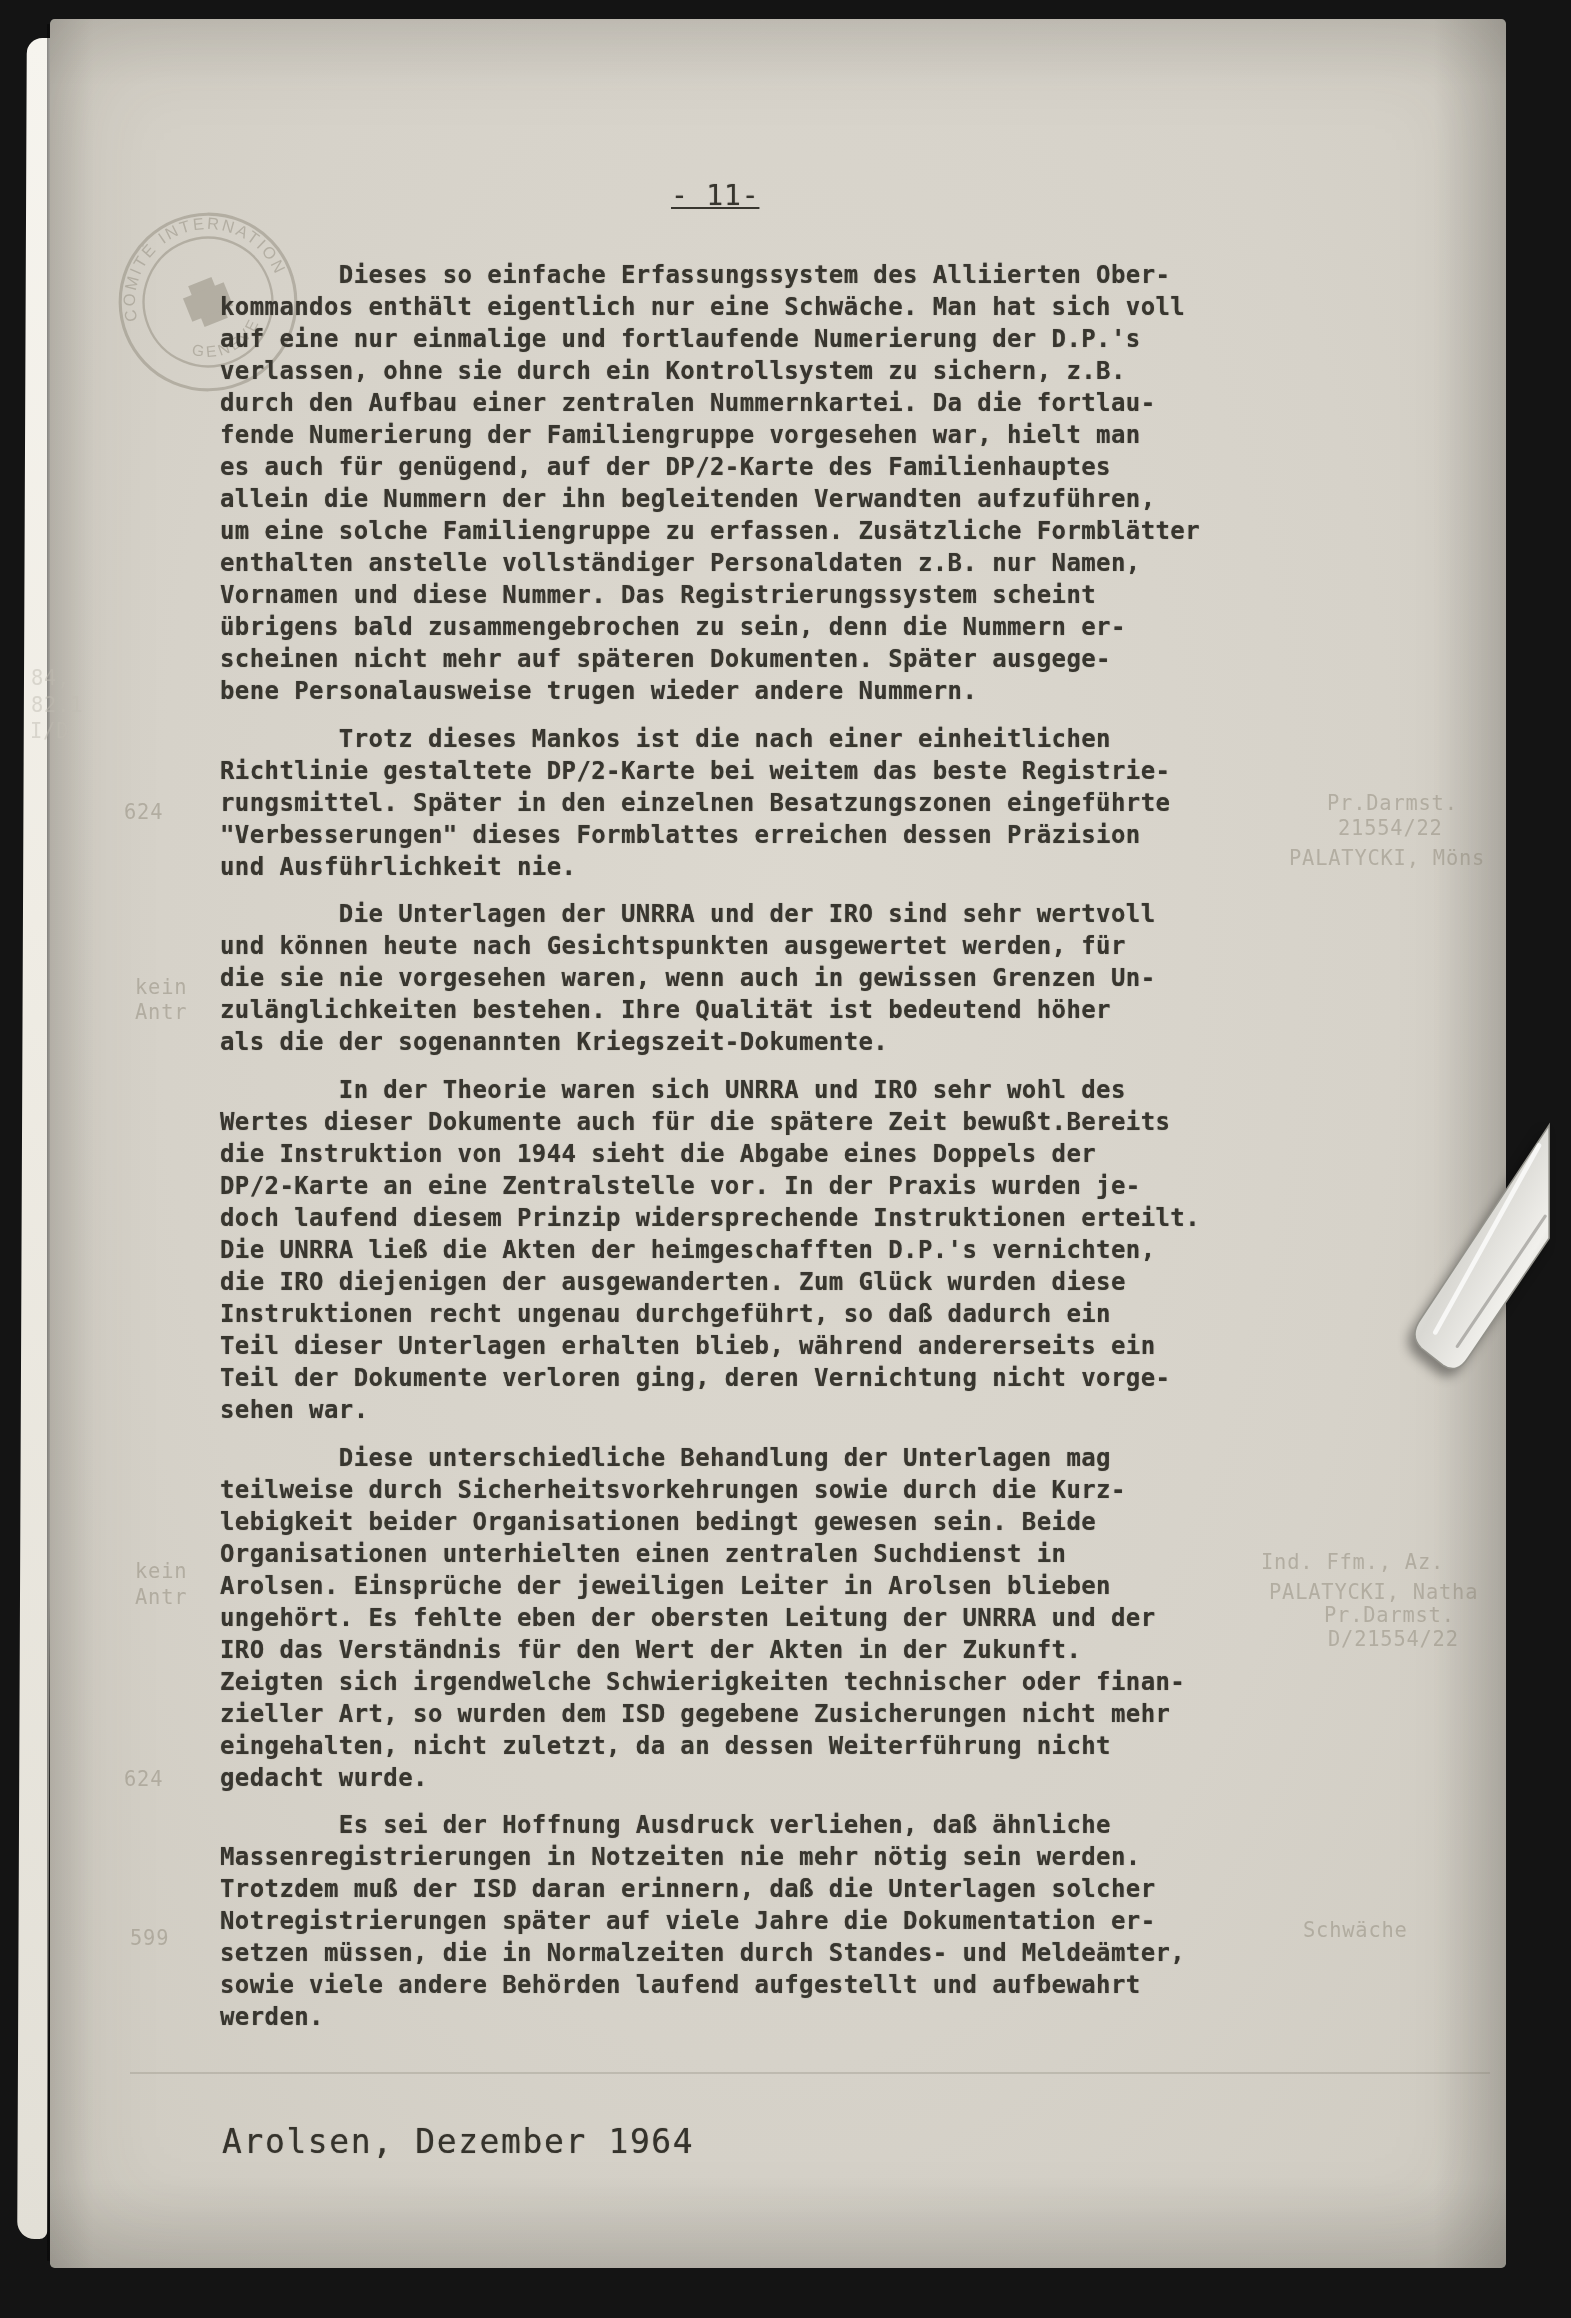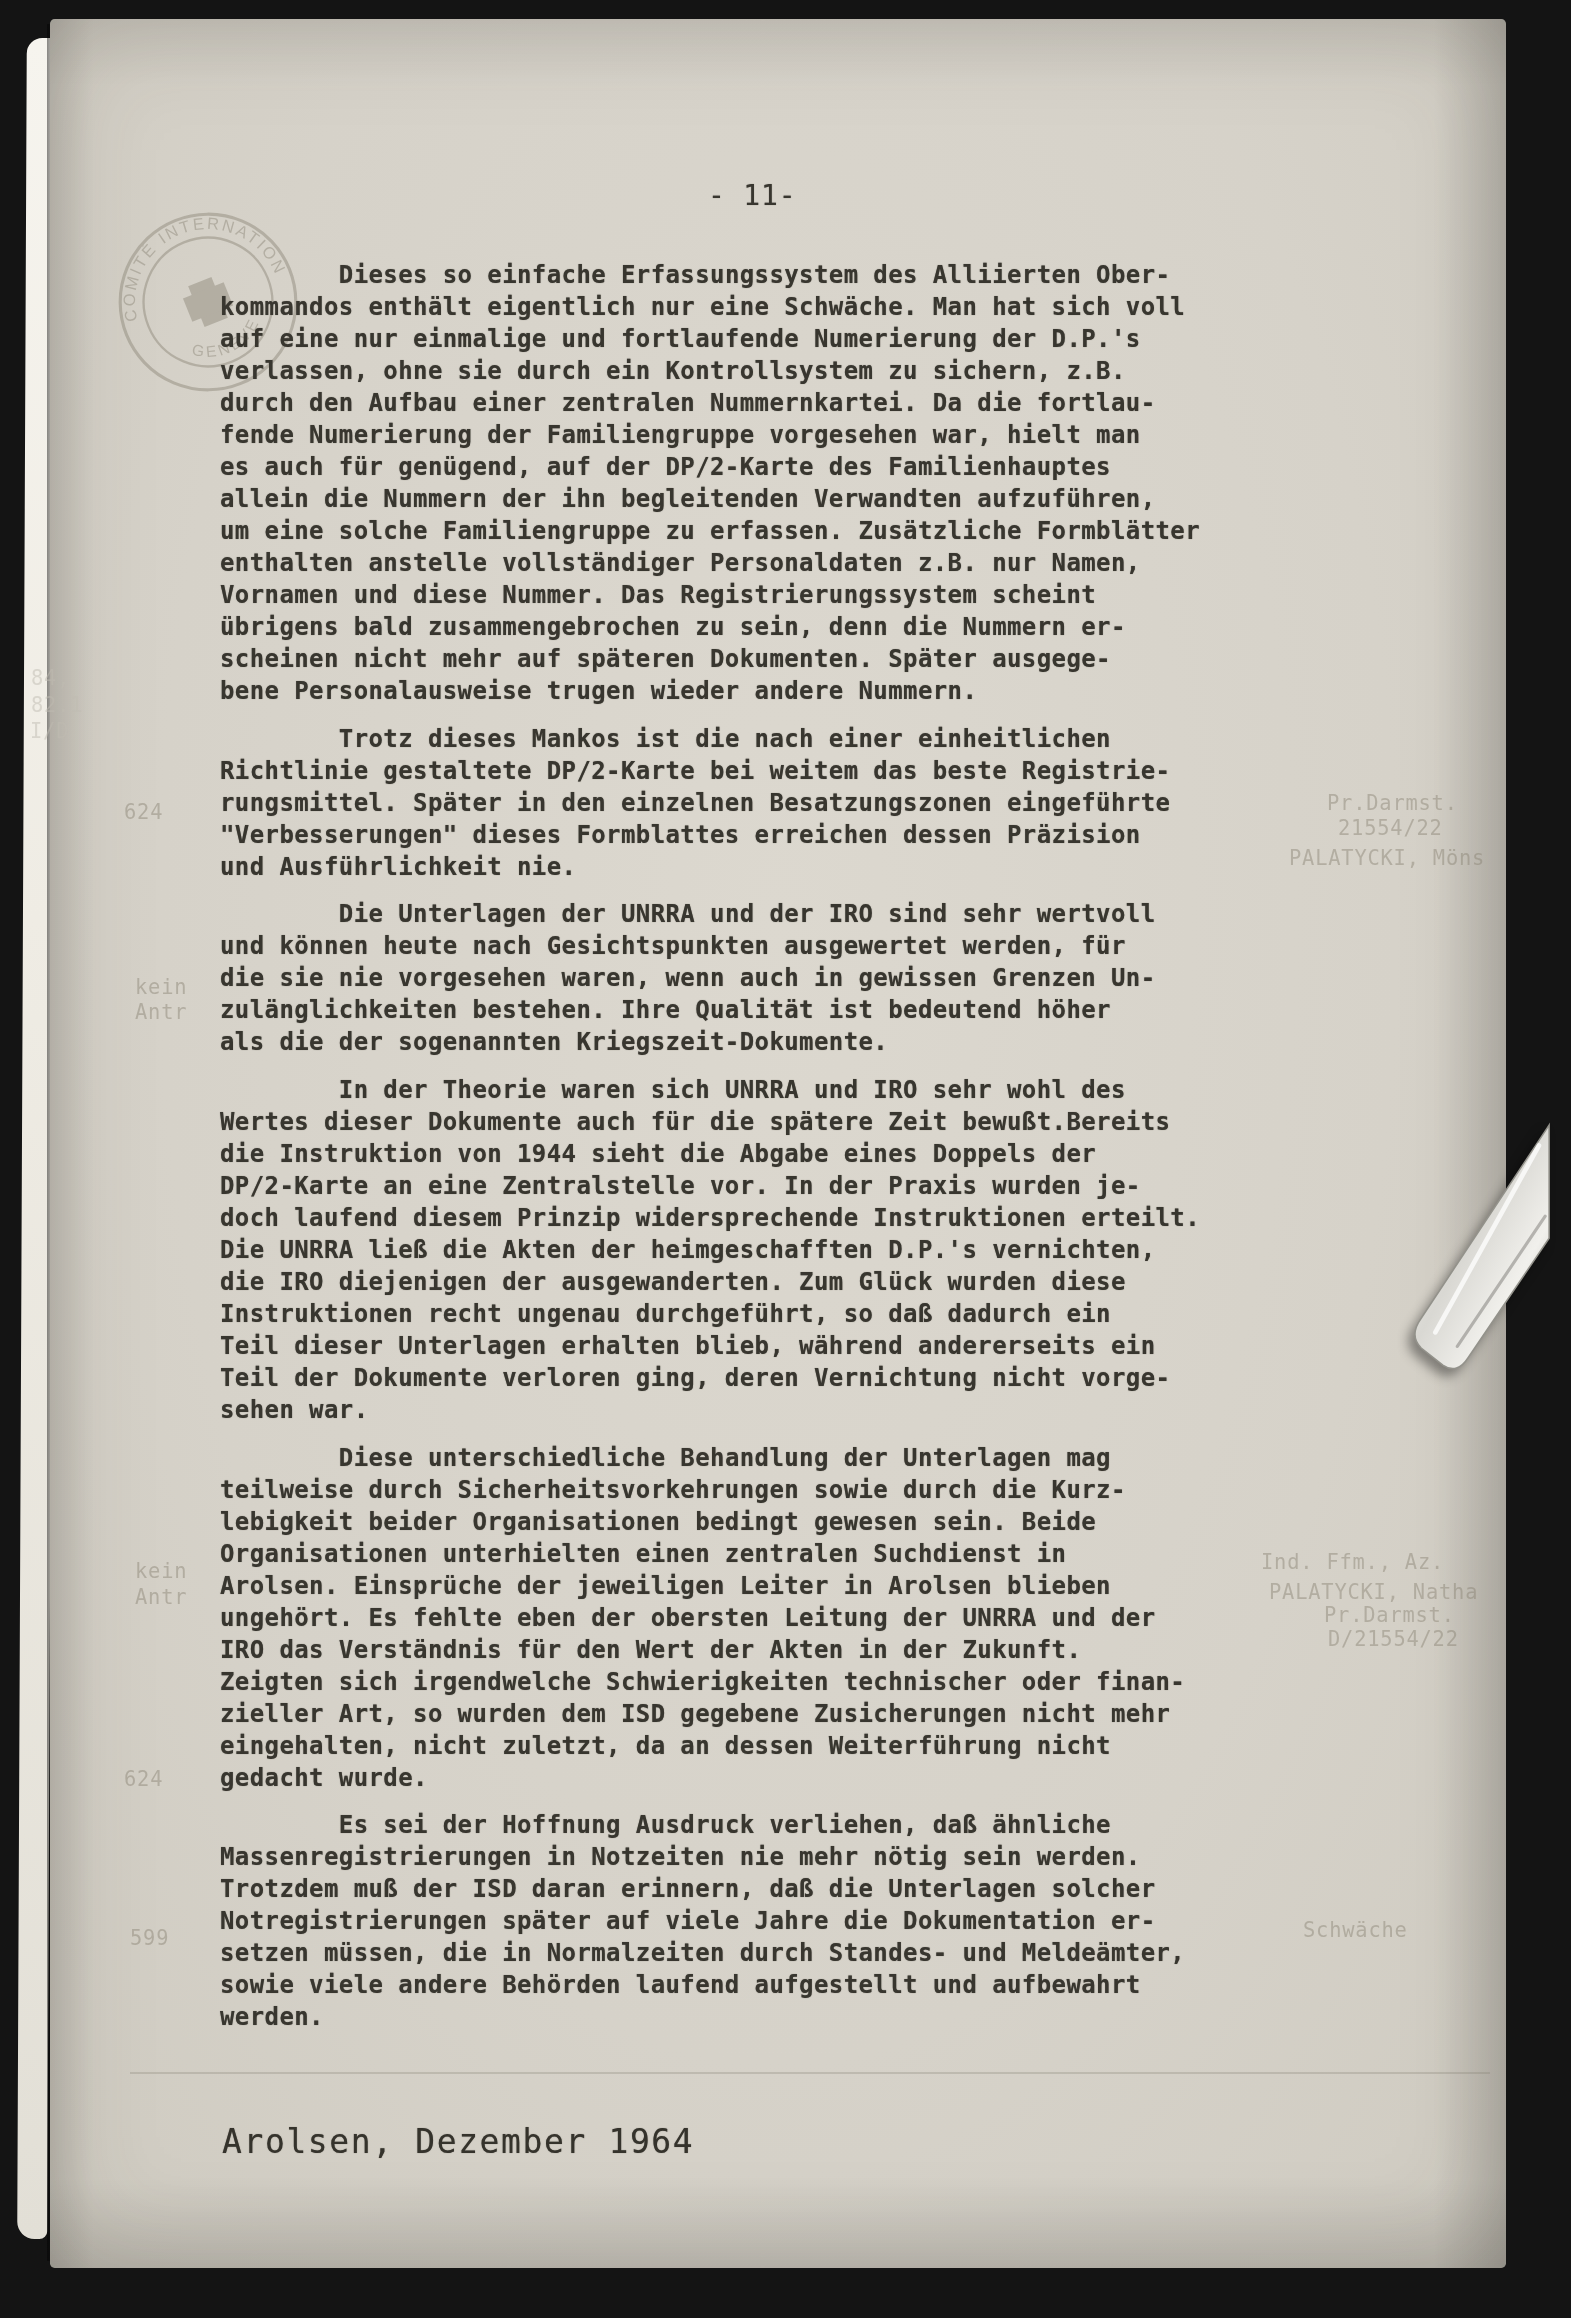--- a/index.html
+++ b/index.html
@@ -18,22 +18,22 @@
            linear-gradient(180deg,rgba(0,0,0,.06) 0%,rgba(0,0,0,0) 3%,rgba(0,0,0,0) 96%,rgba(0,0,0,.10) 100%),
            radial-gradient(ellipse at 50% 40%, #dcd8cf 0%, #d6d2c9 60%, #cfcbc1 100%);
          box-shadow: inset 0 0 110px rgba(60,55,45,.18);}
   
   .watermark{position:absolute;left:397px;top:198px;width:943px;
              font-family:"Liberation Sans", sans-serif;font-weight:bold;font-size:26px;
              letter-spacing:10.2px;color:#a79f8d;opacity:.38;white-space:nowrap;}
   
   .stamp{position:absolute;left:110px;top:204px;opacity:.42;transform:rotate(-22deg);}
   
-  .pagenum{position:absolute;left:708px;top:179px;font-size:28px;letter-spacing:0.8px;
-           color:#38362f;text-shadow:0 0 0.9px rgba(56,54,47,.65);}
+  .pagenum{position:absolute;left:671px;top:179px;font-size:28px;letter-spacing:0.8px;
+           color:#38362f;text-shadow:0 0 0.9px rgba(56,54,47,.65);text-decoration:underline;}
   
   .textblock{position:absolute;left:220px;top:259px;width:1226px;color:#38362f;
              font-size:24px;line-height:32px;letter-spacing:0.4px;
              text-shadow:0 0 1px rgba(56,54,47,.6);font-weight:bold;}
   .textblock p{margin:0 0 15.7px 0;white-space:pre-wrap;}
   
   .dateline{position:absolute;left:222px;top:2122px;font-size:33px;letter-spacing:1.6px;
             color:#35332c;text-shadow:0 0 1px rgba(53,51,44,.6);}
   
   .ghost{position:absolute;font-size:20.4px;color:rgba(136,128,112,.45);white-space:nowrap;

